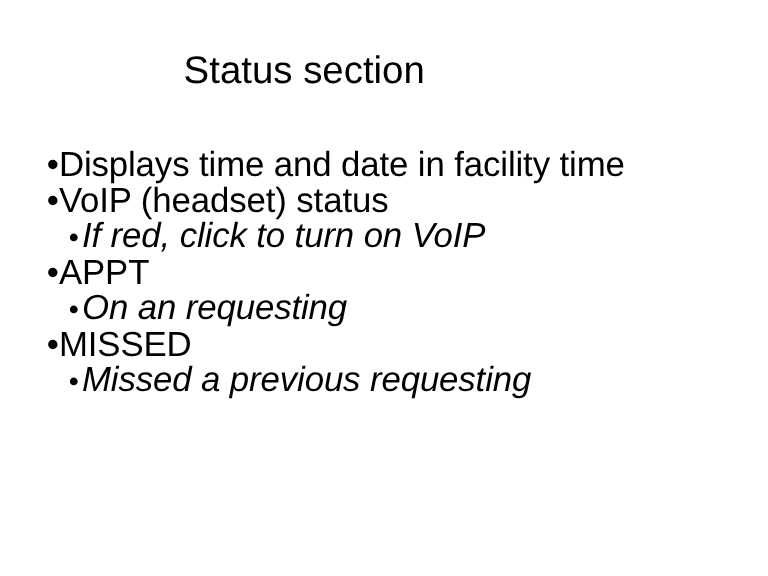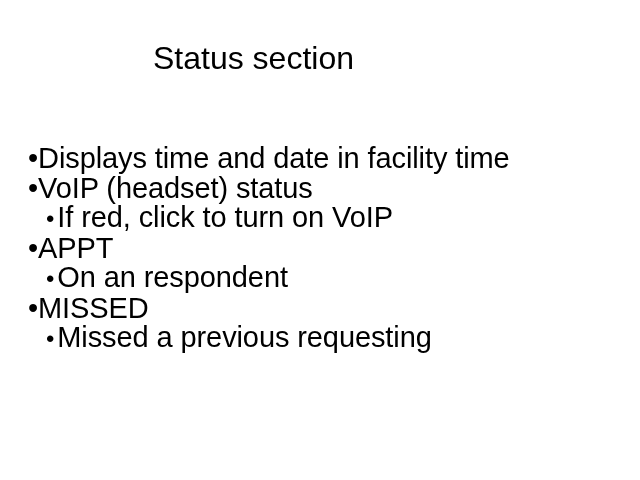--- a/index.html
+++ b/index.html
@@ -29,37 +29,37 @@
     font-size: 32px;
     line-height: 40px;
     font-weight: normal;
     color: #000000;
     letter-spacing: 0px;
     white-space: nowrap;
   }
   .body-block {
     position: absolute;
     top: 124px;
-    left: 28px;
+    left: 39px;
     width: 600px;
-    margin-top: 20px;
   }
   .bullet-line {
     display: block;
     font-size: 29px;
     line-height: 29.5px;
     color: #000000;
     white-space: nowrap;
     letter-spacing: -0.1px;
   }
   .bullet-line.level-1 {
     padding-left: 0px;
   }
   .bullet-line.level-2 {
     padding-left: 18px;
+    font-style: italic;
   }
   .bullet-mark {
     display: inline-block;
     font-size: 29px;
     vertical-align: baseline;
   }
   .level-1 .bullet-mark {
     margin-right: 0px;
   }
   .level-2 .bullet-mark {
@@ -91,21 +91,21 @@
       <span class="bullet-mark">•</span><span class="bullet-text">If red, click to turn on VoIP</span>
     </div>
 
 
 
     <div class="bullet-line level-1">
       <span class="bullet-mark">•</span><span class="bullet-text">APPT</span>
     </div>
 
     <div class="bullet-line level-2">
-      <span class="bullet-mark">•</span><span class="bullet-text">On an respondent</span>
+      <span class="bullet-mark">•</span><span class="bullet-text">On an requesting</span>
     </div>
 
     <div class="bullet-line level-1">
       <span class="bullet-mark">•</span><span class="bullet-text">MISSED</span>
     </div>
 
     <div class="bullet-line level-2">
       <span class="bullet-mark">•</span><span class="bullet-text">Missed a previous requesting</span>
     </div>
 

